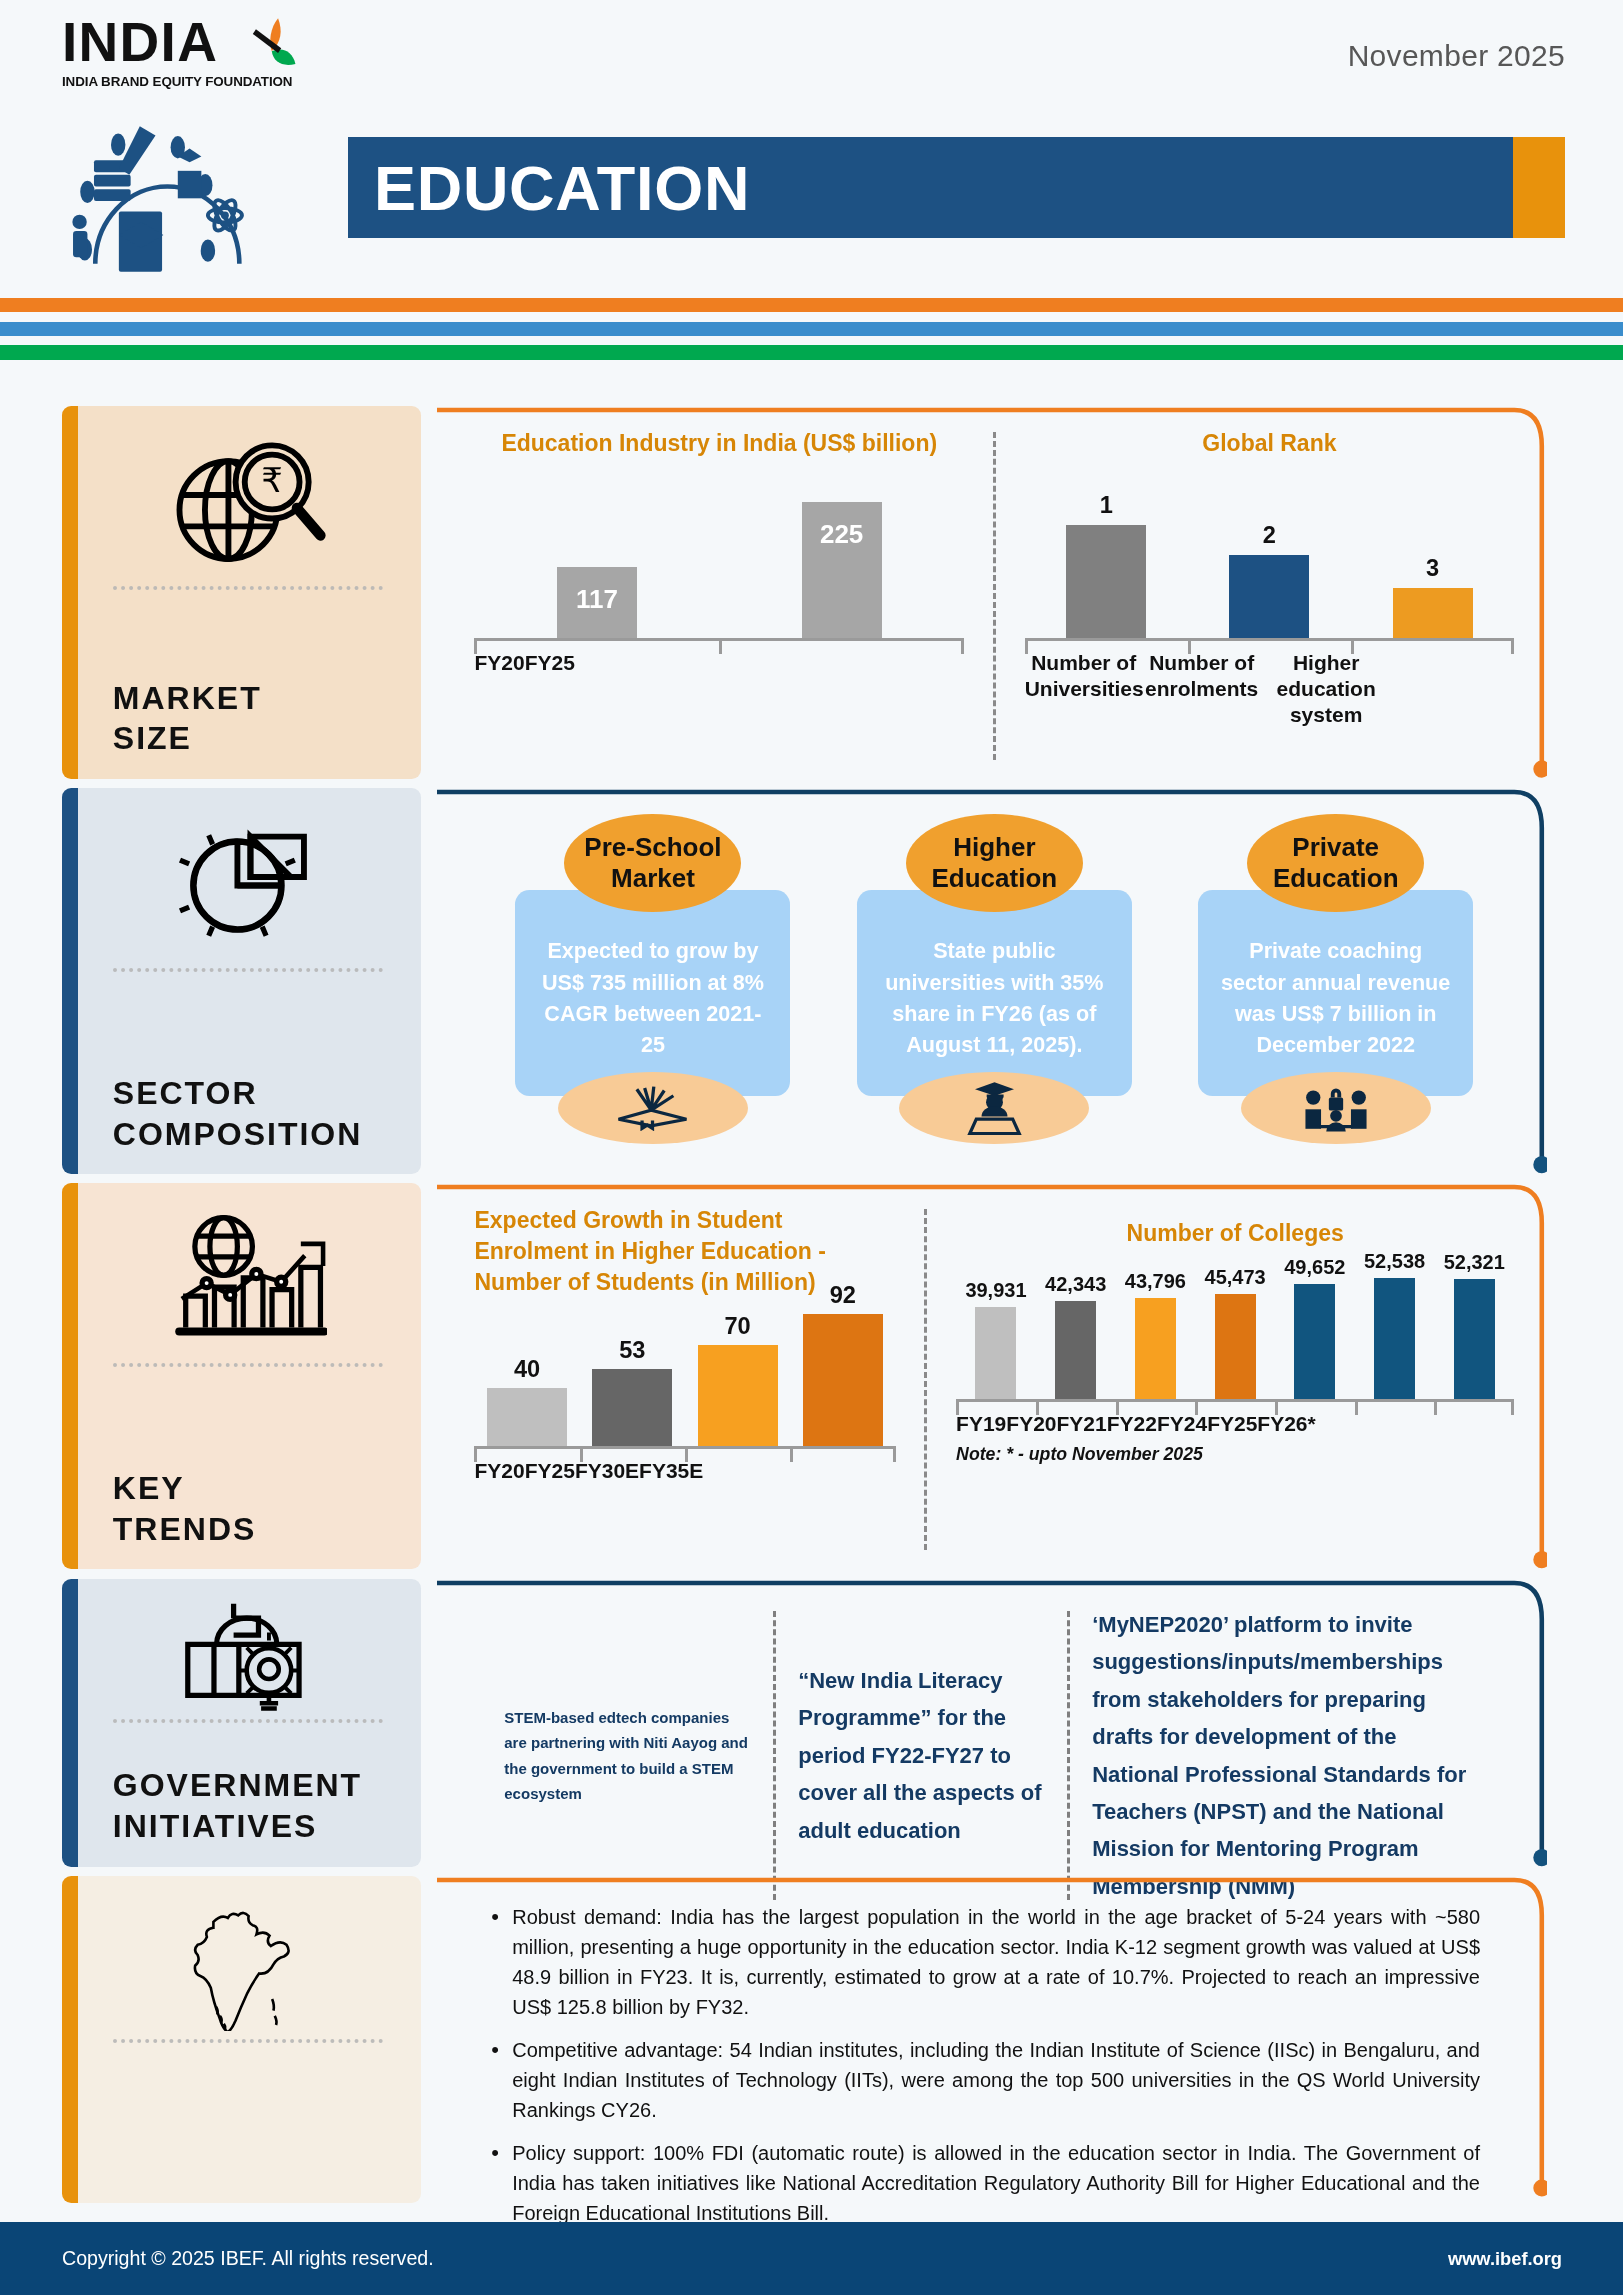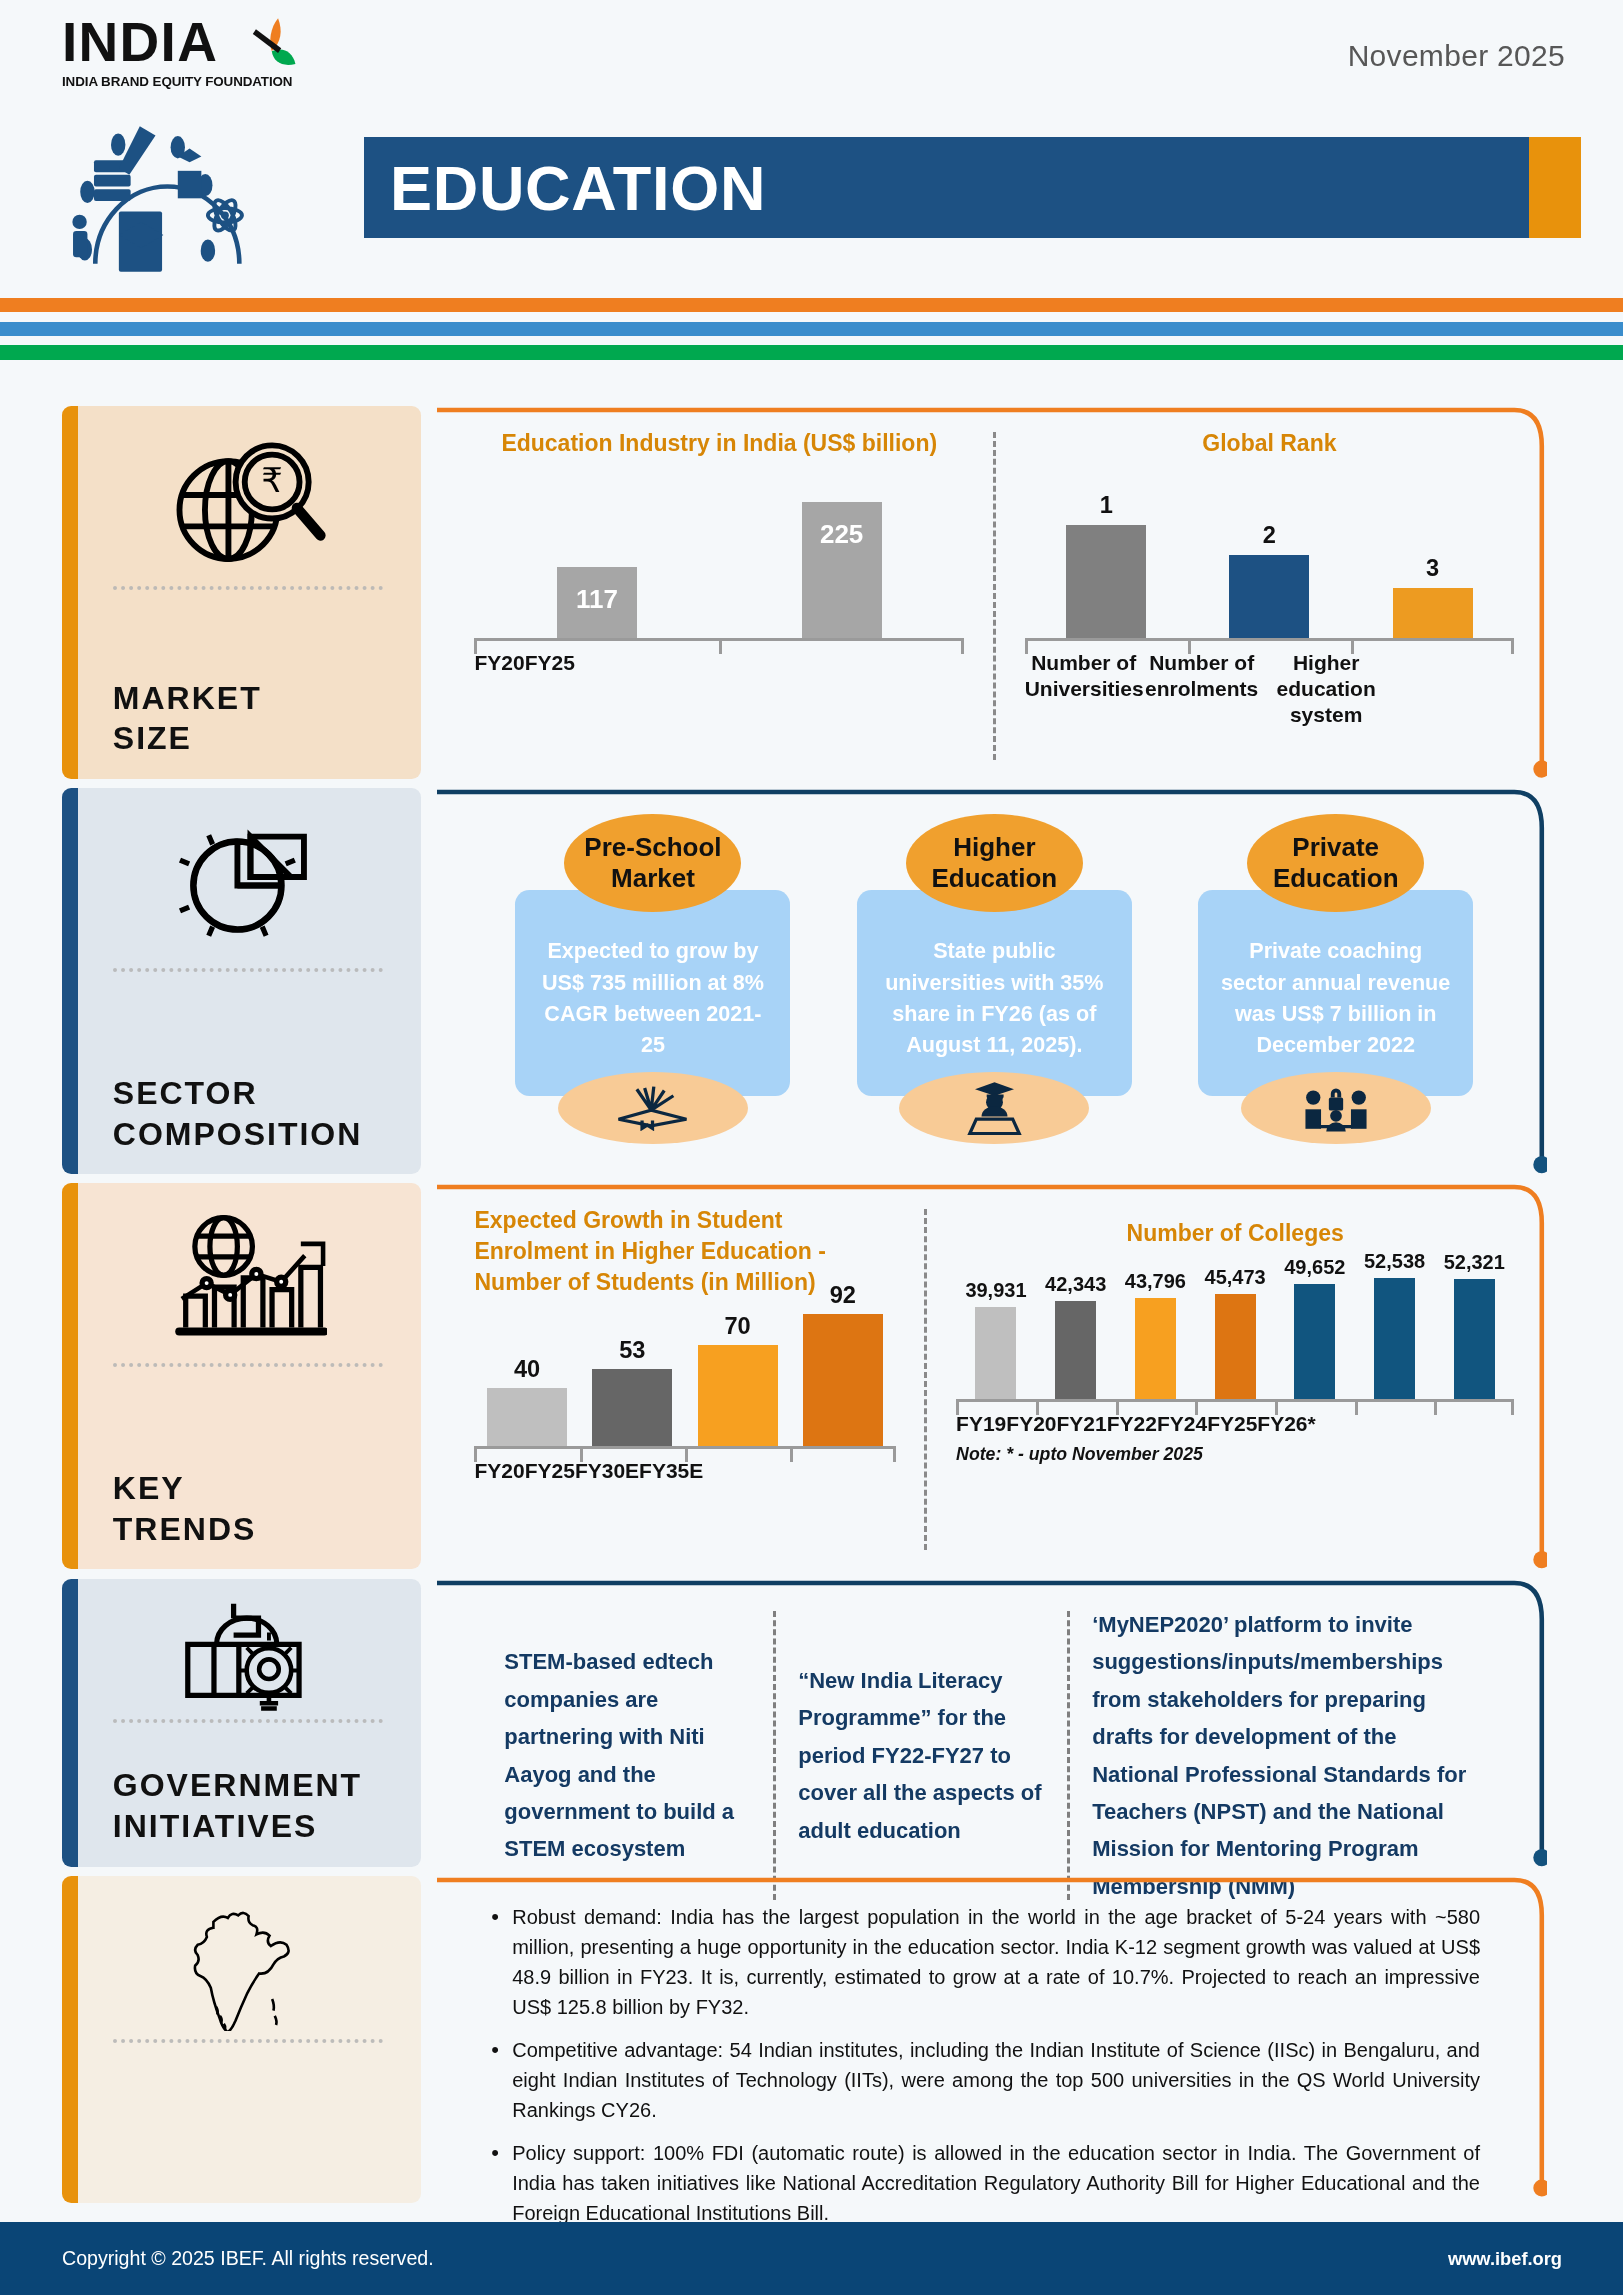--- a/index.html
+++ b/index.html
@@ -23,21 +23,21 @@
     font-weight: bold; font-size: 55px; letter-spacing: 1.3px;
     color: #111; line-height: .95;
   }
   .logo-sub {
     font-size: 13.4px; font-weight: bold; color: #111;
     letter-spacing: -0.1px; margin-top: 5.2px;
   }
   .logo-flag { position: absolute; left: 175px; top: -1.3px; width: 79px; height: 79px; }
 
   .title-bar {
-    position: absolute; left: 364px; top: 137px;
+    position: absolute; left: 348px; top: 137px;
     width: 1217px; height: 101px;
     background: #1d5183;
     display: flex; align-items: center;
   }
   .title-bar .orange-cap {
     position: absolute; right: 0; top: 0; width: 52px; height: 100%;
     background: #e8920c;
   }
   .title-text {
     color: #ffffff; font-size: 63px; font-weight: bold;
@@ -132,21 +132,21 @@
   }
   .oval-icon {
     width: 190px; height: 72px; border-radius: 50%; background: #f8cb96;
     margin-top: -23.6px; display: flex; align-items: center; justify-content: center;
     position: relative; z-index: 3;
   }
 
   
   .govt { display: flex; padding: 14.4px 19.6px 11.8px; align-items: center; }
   .govt-col { padding: 6.5px 22px; text-align: left; color: #143a63; font-weight: bold; line-height: 1.7; }
-  .govt-col.c1 { flex: 1.02; font-size: 22px; }
+  .govt-col.c1 { flex: 1.02; font-size: 15px; }
   .govt-col.c2 { flex: 1.02; font-size: 22px; }
   .govt-col.c3 { flex: 1.62; font-size: 22px; }
   .govt-sep { width: 0; border-left: 3.3px dashed #7f7f7f; align-self: stretch; margin: 11.8px 0; }
 
   
   .adv { padding: 22px 46px 13px 22px; }
   .adv ul { list-style: none; }
   .adv li {
     position: relative; padding-left: 27.5px; margin-bottom: 13px;
     font-size: 20px; line-height: 1.5; color: #111; text-align: justify;

